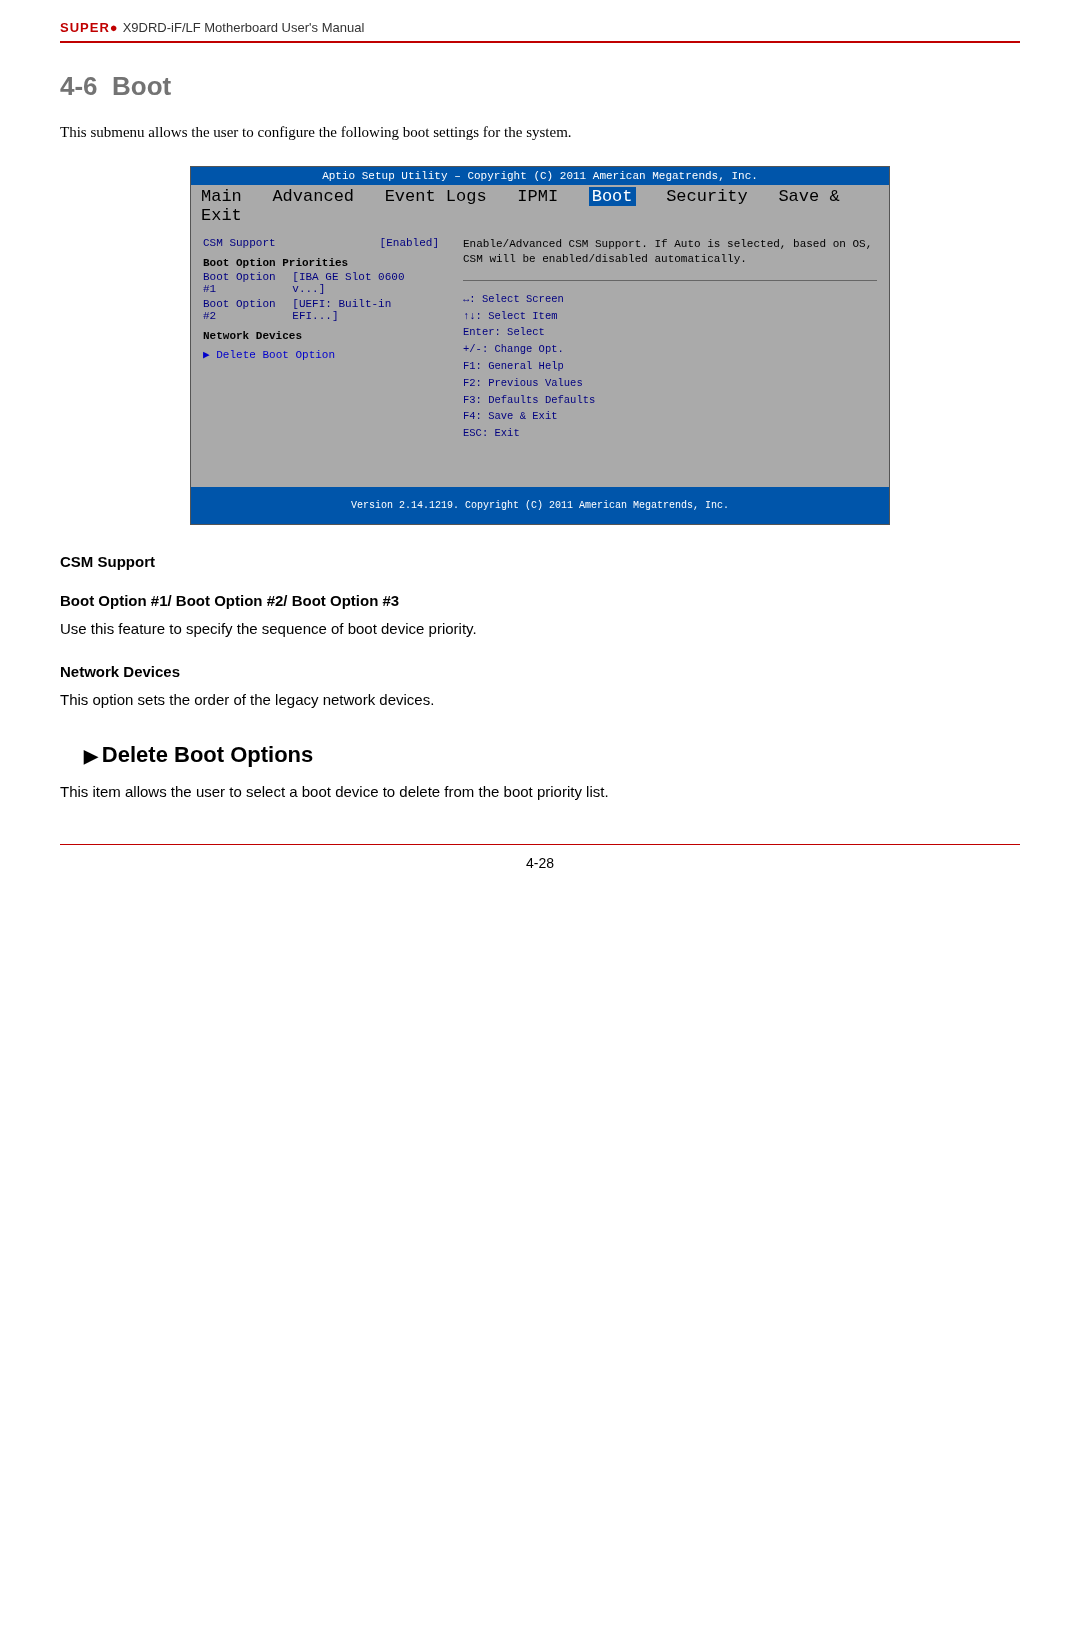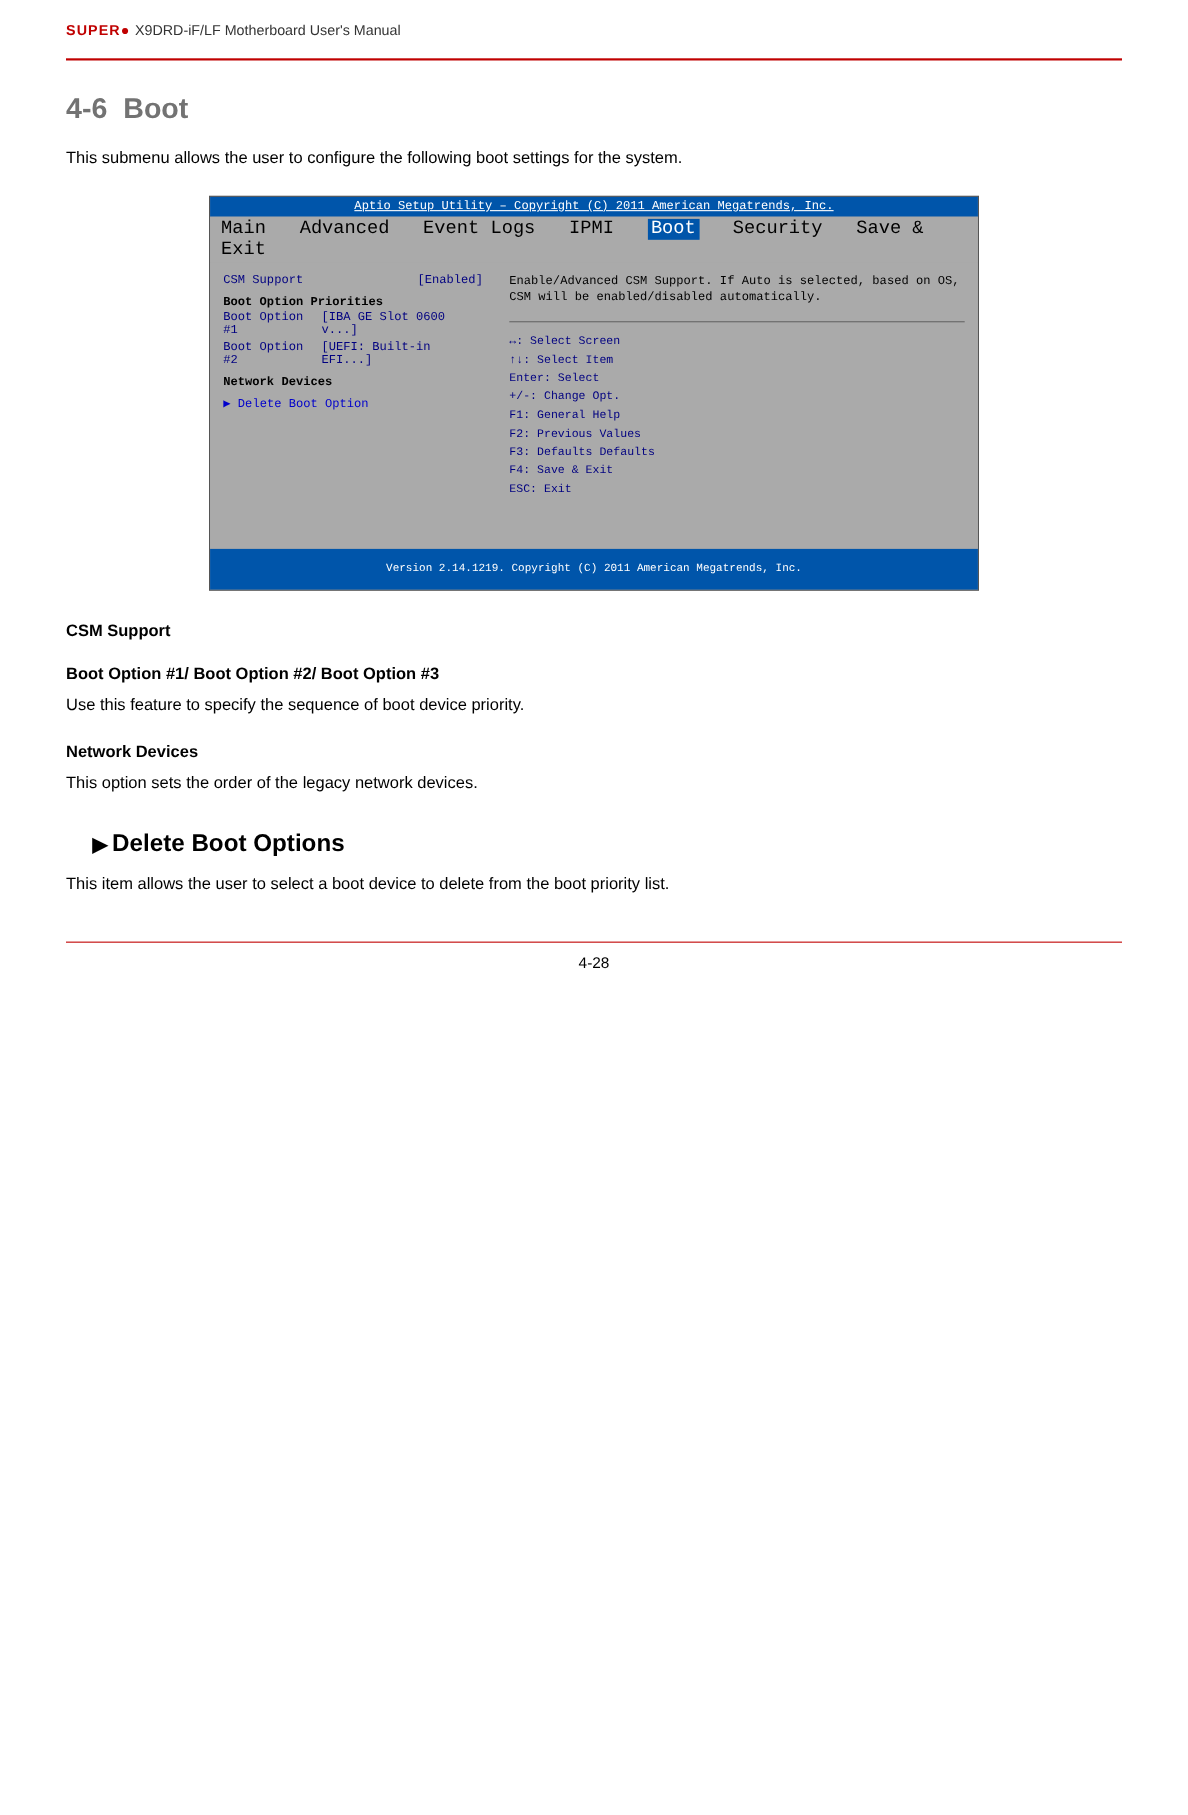--- a/index.html
+++ b/index.html
@@ -14,21 +14,21 @@
     }
 
     .page-wrapper {
       padding: 0 60px;
       padding-top: 20px;
     }
 
     
     .header-bar {
       border-bottom: 2.5px solid #c00000;
-      padding-bottom: 18px;
+      padding-bottom: 6px;
       margin-bottom: 28px;
       display: flex;
       align-items: center;
       gap: 0;
     }
 
     .header-brand {
       font-size: 13px;
       font-weight: bold;
       color: #c00000;
@@ -58,40 +58,40 @@
       font-weight: bold;
     }
 
     
     .intro-text {
       font-size: 15px;
       line-height: 1.6;
       color: #000;
       margin-bottom: 22px;
       text-align: justify;
+      font-family: Liberation Serif, serif;
     }
 
     
     .bios-box {
       width: 700px;
       margin: 0 auto 28px auto;
       border: 1px solid #555;
       font-family: 'Courier New', Courier, monospace;
       font-size: 11px;
       background: #aaaaaa;
     }
 
     .bios-title-bar {
       background: #0055aa;
       color: #ffffff;
       text-align: center;
       padding: 3px 0;
       font-size: 11px;
       font-family: 'Courier New', Courier, monospace;
-      text-decoration: underline;
     }
 
     .bios-menu-bar {
       background: #aaaaaa;
       color: #000;
       padding: 2px 10px;
       font-size: 17px;
       font-family: 'Courier New', Courier, monospace;
     }
 

